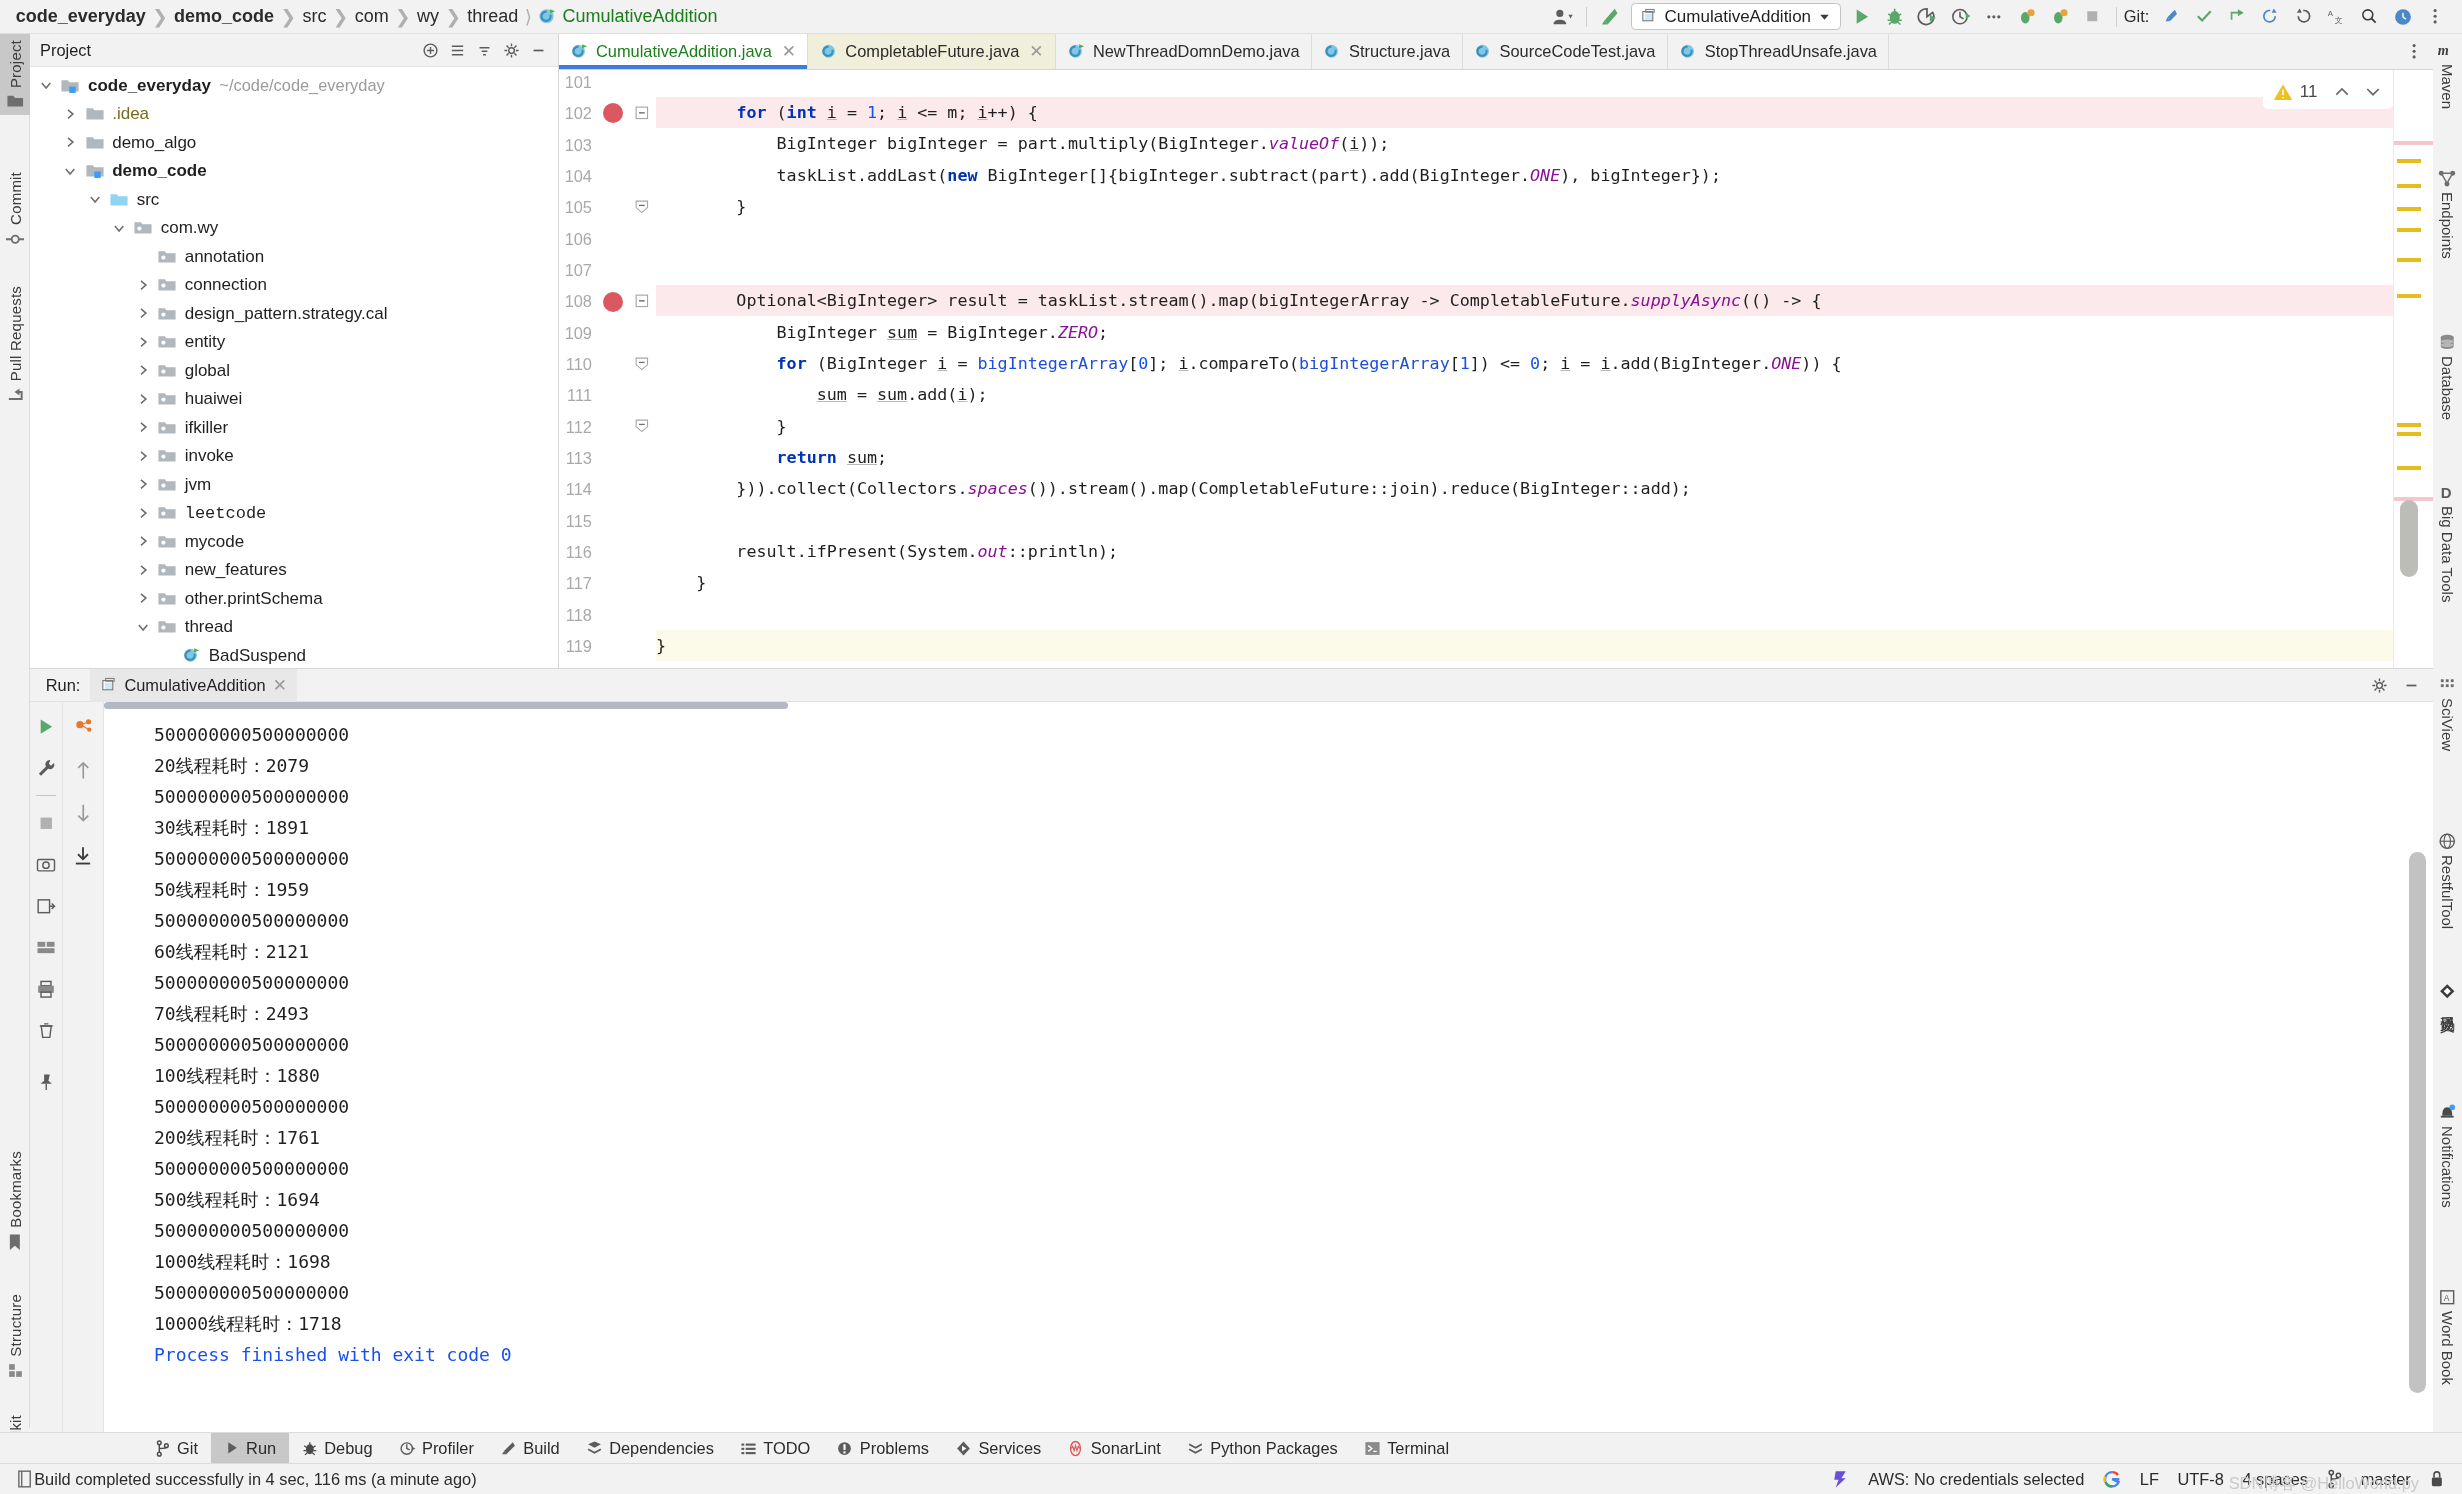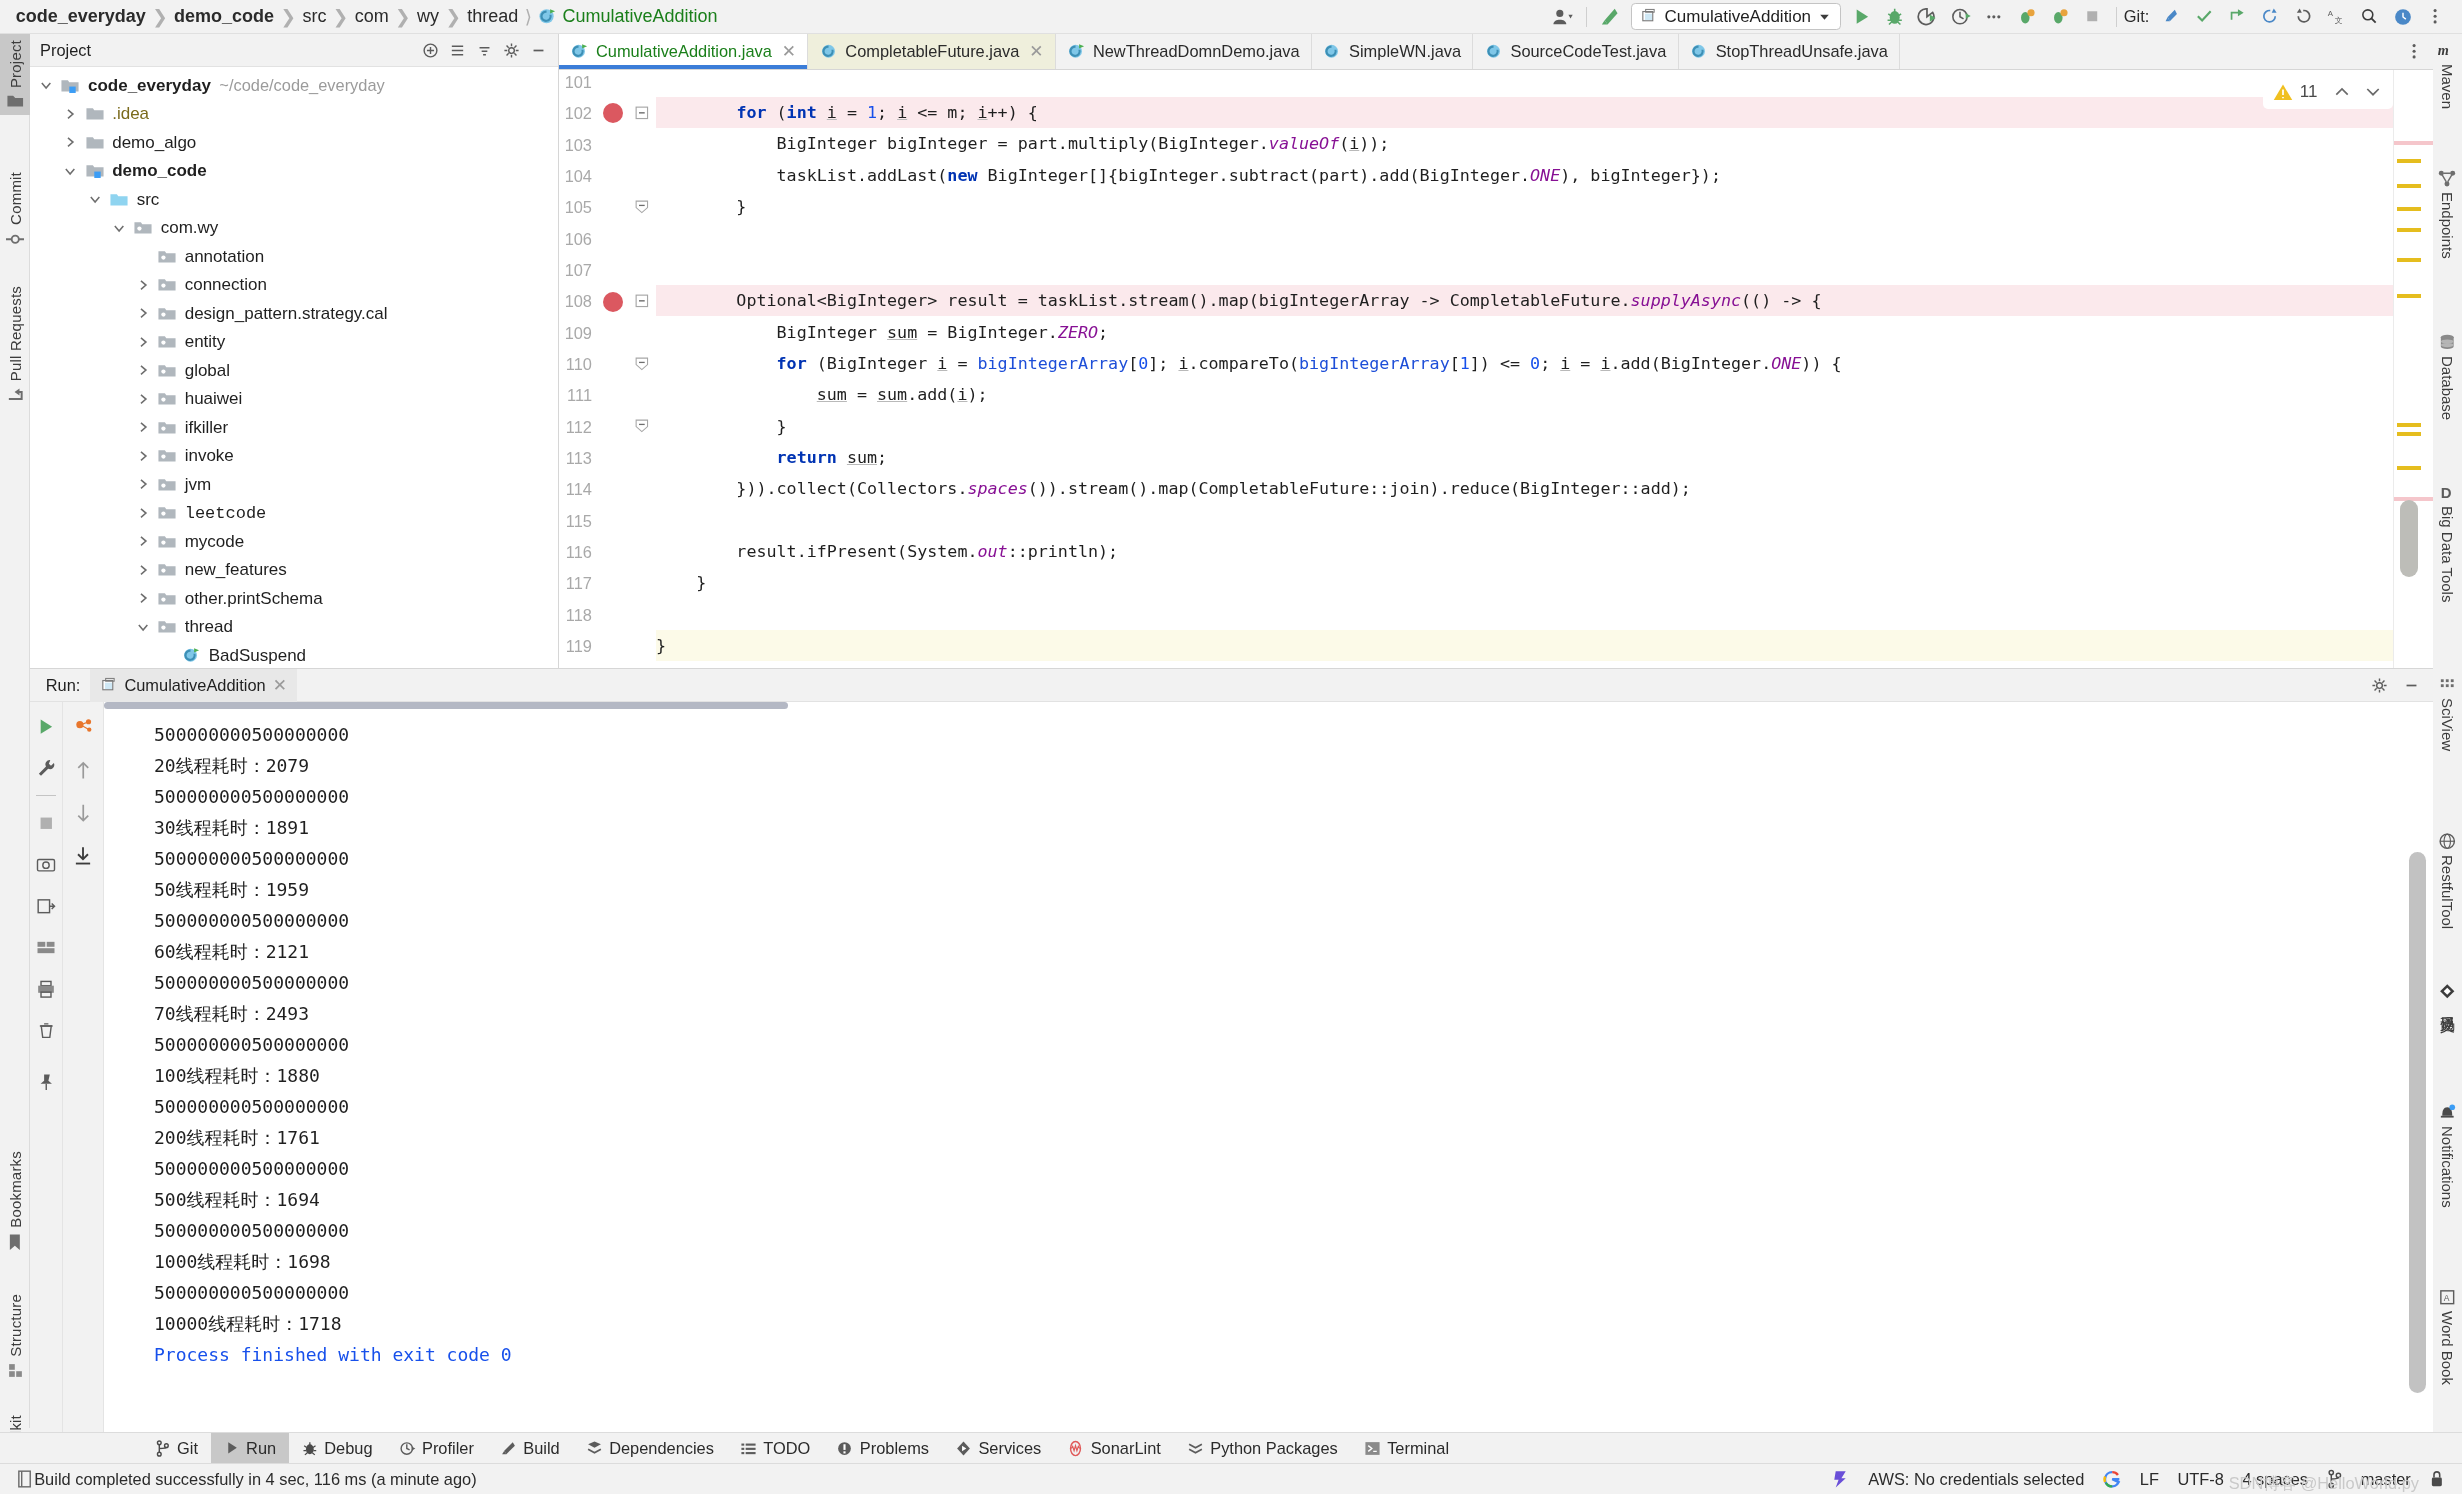--- a/index.html
+++ b/index.html
@@ -891,21 +891,21 @@
           </span>
           <span class="tname">NewThreadDomnDemo.java</span>
         </div>
         <div class="tab">
           <span>
             <svg width="18.5" height="18.5" viewBox="0 0 26 26">
               <circle cx="12" cy="13" r="9" fill="#7fc7e8"></circle>
               <path d="M12 5 A8 8 0 1 0 19 11 L16 11 A5 5 0 1 1 12 8 Z" fill="#3d8fb5"></path>
             </svg>
           </span>
-          <span class="tname">SimpleWN.java</span>
+          <span class="tname">Structure.java</span>
         </div>
         <div class="tab">
           <span>
             <svg width="18.5" height="18.5" viewBox="0 0 26 26">
               <circle cx="12" cy="13" r="9" fill="#7fc7e8"></circle>
               <path d="M12 5 A8 8 0 1 0 19 11 L16 11 A5 5 0 1 1 12 8 Z" fill="#3d8fb5"></path>
             </svg>
           </span>
           <span class="tname">SourceCodeTest.java</span>
         </div>

